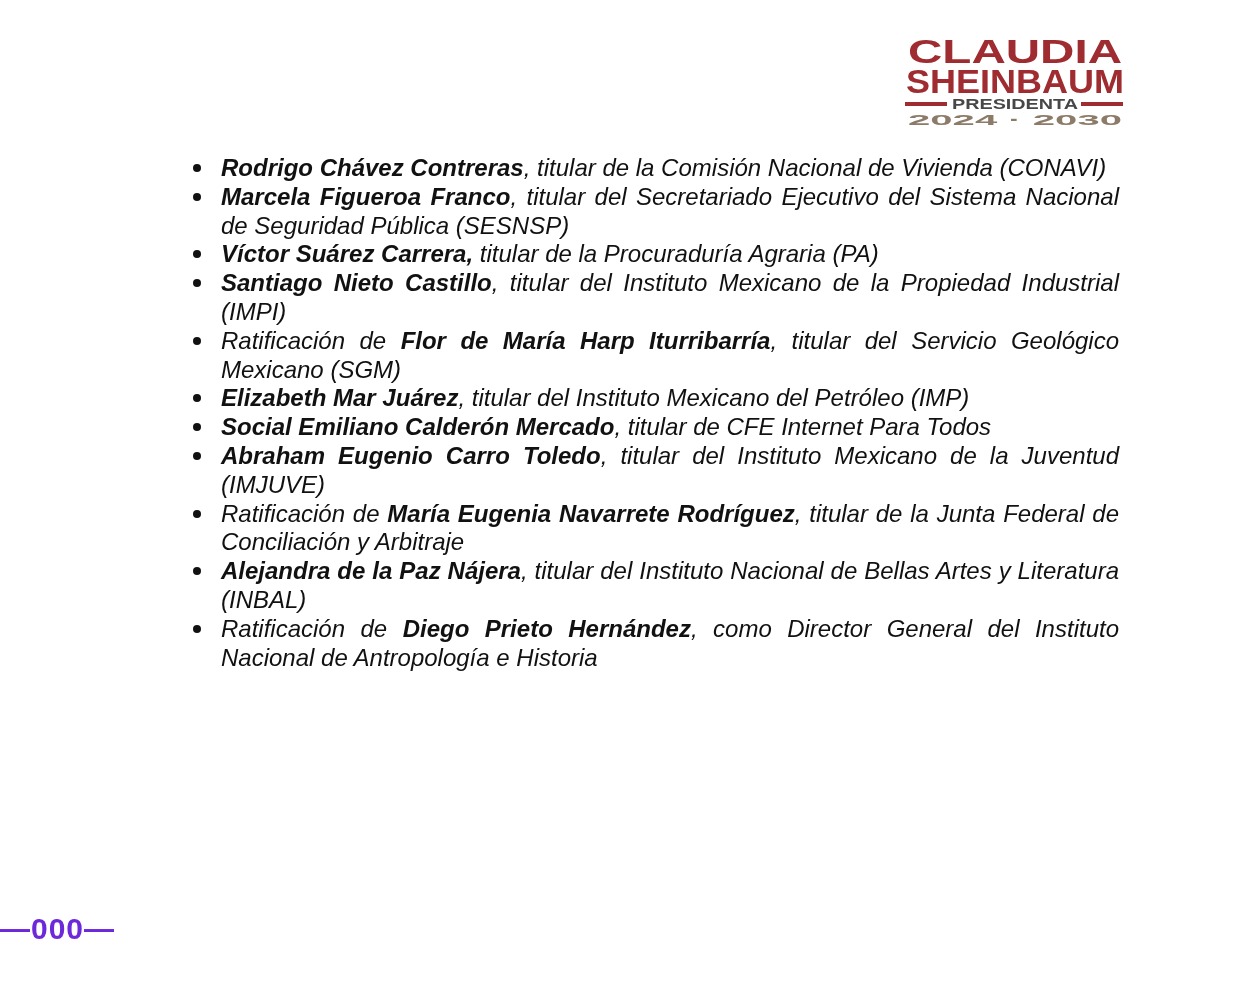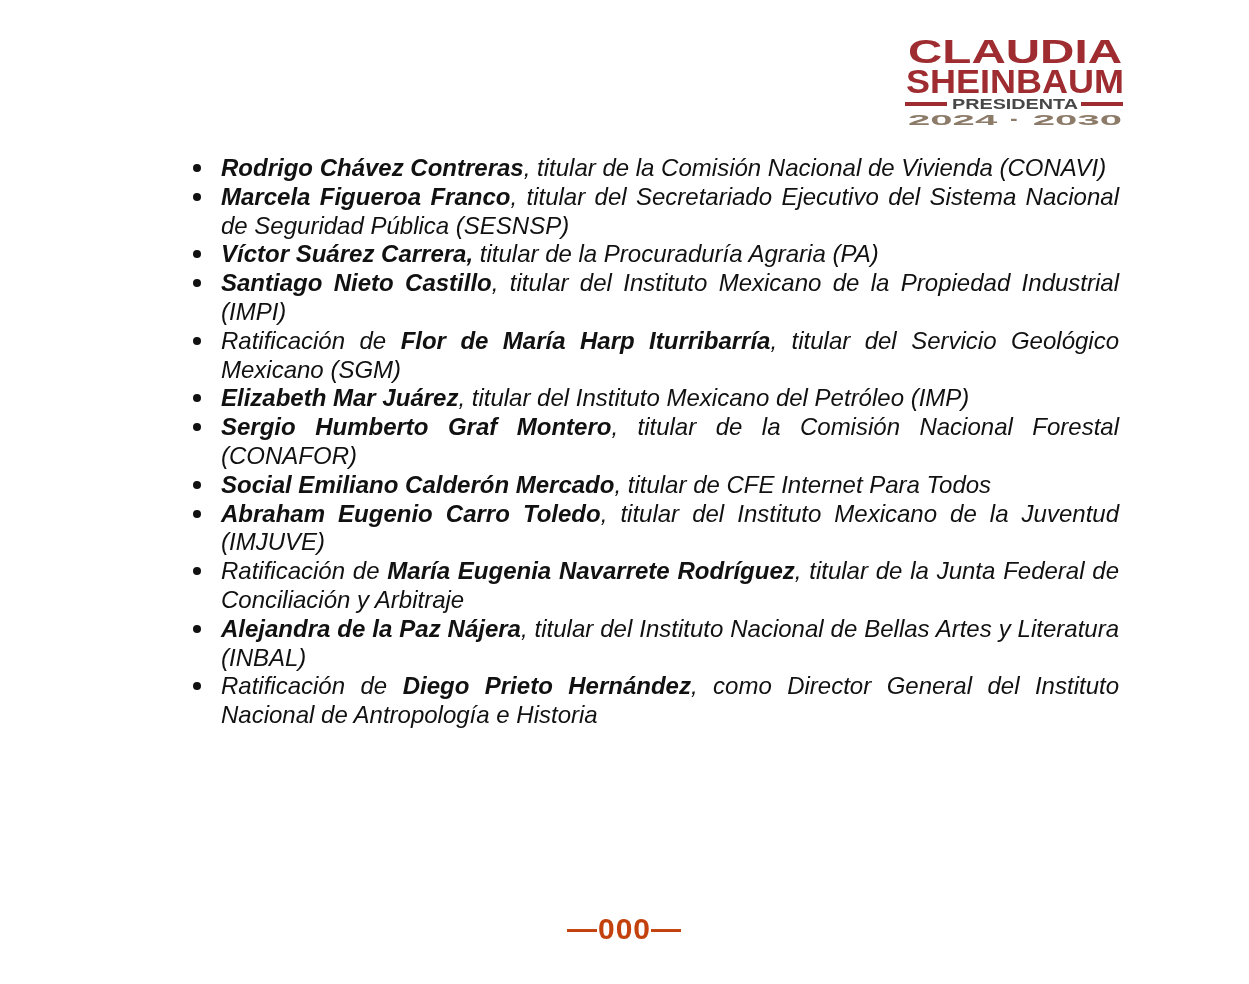--- a/index.html
+++ b/index.html
@@ -52,25 +52,25 @@
     background: #111111;
   }
   ul.appointments li strong { font-weight: bold; }
 
   
   .footer-separator {
     position: absolute;
     left: 0;
     top: 912px;
     width: 100%;
-    text-align: center;
+    text-align: left;
     font-weight: bold;
     font-size: 30px;
     letter-spacing: 1px;
-    color: #c2410c;
+    color: #6d28d9;
   }
 </style>
 </head>
 <body>
 
 <div class="logo">
   <svg width="224" height="92" viewBox="0 0 224 92">
     <text x="112" y="27" text-anchor="middle" textLength="214" lengthAdjust="spacingAndGlyphs" font-family="Liberation Sans, DejaVu Sans, sans-serif" font-weight="bold" font-size="33" fill="#9e2c30">CLAUDIA</text>
     <text x="112" y="57" text-anchor="middle" textLength="218" lengthAdjust="spacingAndGlyphs" font-family="Liberation Sans, DejaVu Sans, sans-serif" font-weight="bold" font-size="33" fill="#9e2c30">SHEINBAUM</text>
     <rect x="2" y="66" width="42" height="4" fill="#9e2c30"></rect>
@@ -80,21 +80,20 @@
   </svg>
 </div>
 
 <ul class="appointments">
     <li><span class="bullet"></span><span></span><strong>Rodrigo Chávez Contreras</strong><span>, titular de la Comisión Nacional de Vivienda (CONAVI)</span></li>
     <li><span class="bullet"></span><span></span><strong>Marcela Figueroa Franco</strong><span>, titular del Secretariado Ejecutivo del Sistema Nacional de Seguridad Pública (SESNSP)</span></li>
     <li><span class="bullet"></span><span></span><strong>Víctor Suárez Carrera,</strong><span> titular de la Procuraduría Agraria (PA)</span></li>
     <li><span class="bullet"></span><span></span><strong>Santiago Nieto Castillo</strong><span>, titular del Instituto Mexicano de la Propiedad Industrial (IMPI)</span></li>
     <li><span class="bullet"></span><span>Ratificación de </span><strong>Flor de María Harp Iturribarría</strong><span>, titular del Servicio Geológico Mexicano (SGM)</span></li>
     <li><span class="bullet"></span><span></span><strong>Elizabeth Mar Juárez</strong><span>, titular del Instituto Mexicano del Petróleo (IMP)</span></li>
-    <li><span class="bullet"></span><span></span><strong>Sergio Humberto Graf Montero</strong><span>, titular de la Comisión Nacional Forestal (CONAFOR)</span></li>
     <li><span class="bullet"></span><span></span><strong>Social Emiliano Calderón Mercado</strong><span>, titular de CFE Internet Para Todos</span></li>
     <li><span class="bullet"></span><span></span><strong>Abraham Eugenio Carro Toledo</strong><span>, titular del Instituto Mexicano de la Juventud (IMJUVE)</span></li>
     <li><span class="bullet"></span><span>Ratificación de </span><strong>María Eugenia Navarrete Rodríguez</strong><span>, titular de la Junta Federal de Conciliación y Arbitraje</span></li>
     <li><span class="bullet"></span><span></span><strong>Alejandra de la Paz Nájera</strong><span>, titular del Instituto Nacional de Bellas Artes y Literatura (INBAL)</span></li>
     <li><span class="bullet"></span><span>Ratificación de </span><strong>Diego Prieto Hernández</strong><span>, como Director General del Instituto Nacional de Antropología e Historia</span></li>
   </ul>
 
 <div class="footer-separator">—000—</div>
 
 </body></html>

